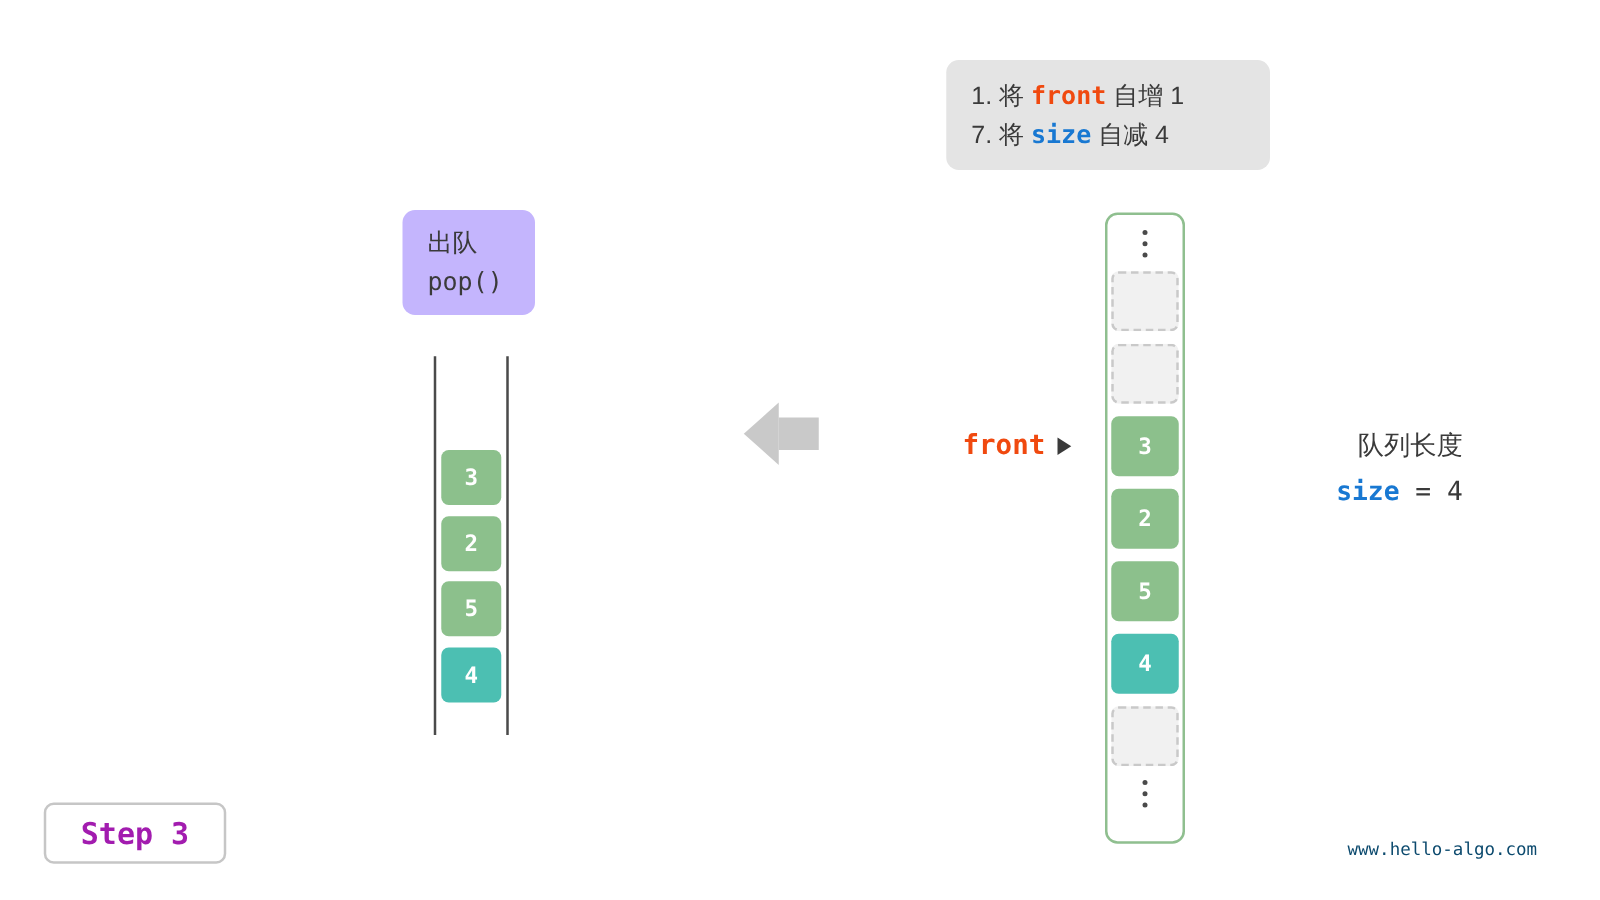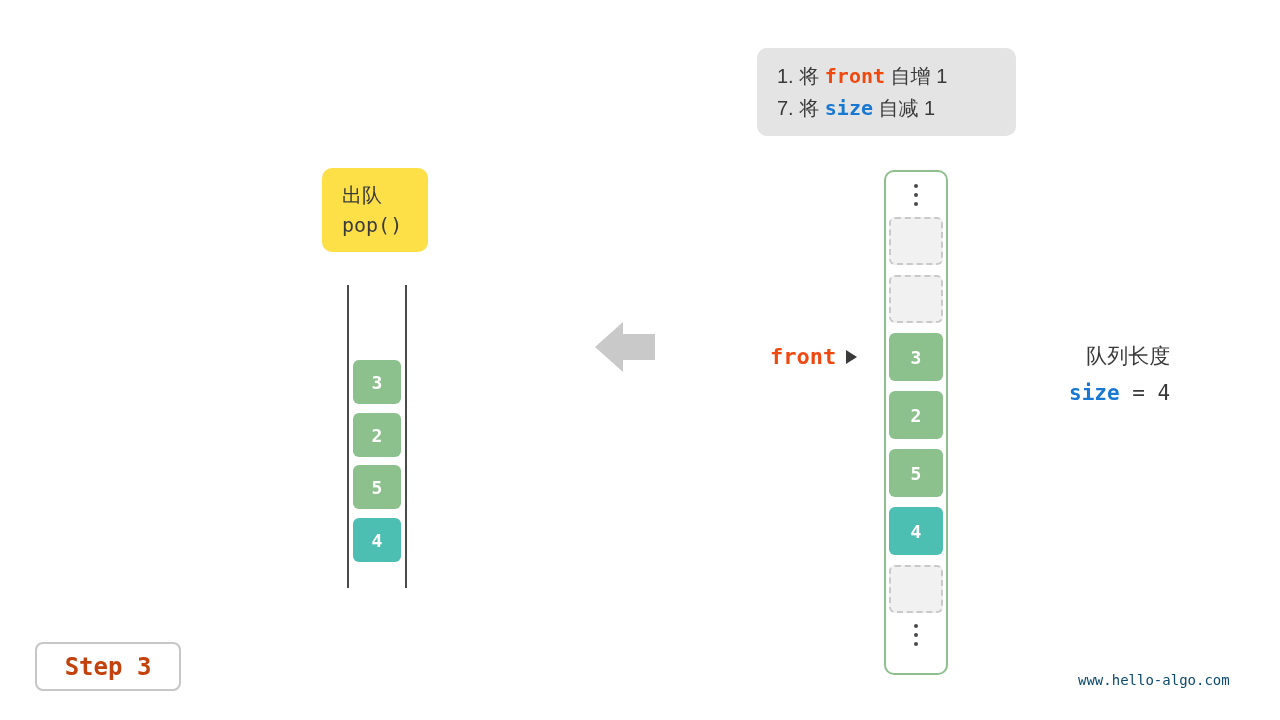--- a/index.html
+++ b/index.html
@@ -23,21 +23,21 @@
     font-size:20px;
   }
   .instr-line { line-height:30px; white-space:nowrap; }
   .kw { font-family:"DejaVu Sans Mono", monospace; font-weight:bold; }
   .kw-orange { color:#f0490f; }
   .kw-blue { color:#1878d2; }
 
   
   #op-box {
     left:322px; top:168px; width:106px; height:84px;
-    background:#fde047; border-radius:10px;
+    background:#c4b5fd; border-radius:10px;
     padding:12px 0 12px 20px;
     font-size:20px;
   }
   #op-box .line { line-height:30px; }
 
   
   .vline { position:absolute; top:285px; height:303px; width:2px; background:#4a4a4a; }
   #vline-left  { left:347px; }
   #vline-right { left:405px; }
   .lq-cell {
@@ -91,36 +91,36 @@
   
   #queue-length { left:1052px; top:342px; font-size:21px;text-align:right; }
   #queue-length .line2 { margin-top:11px; font-family:"DejaVu Sans Mono", monospace; font-size:21px;margin-left:17px; }
 
   
   #step-badge {
     left:35px; top:642px; width:146px; height:49px;
     background:#ffffff; border:2px solid #c6c6c6; border-radius:8px;
     display:flex; align-items:center; justify-content:center;
     font-family:"DejaVu Sans Mono", monospace; font-weight:bold;
-    font-size:24px; color:#c2410c;
+    font-size:24px; color:#a21caf;
   }
 
   
   #watermark {
     left:1078px; top:672px;
     font-family:"DejaVu Sans Mono", monospace;
     font-size:14px; color:#0c4a6e;
   }
 </style>
 </head>
 <body>
 
 <div class="abs" id="instruction-box">
   <div class="instr-line"><span>1. 将 </span><span class="kw kw-orange" style="color: rgb(240, 73, 15);">front</span><span> 自增 1</span></div>
-  <div class="instr-line"><span>7. 将 </span><span class="kw kw-blue" style="color: rgb(24, 120, 210);">size</span><span> 自减 1</span></div>
+  <div class="instr-line"><span>7. 将 </span><span class="kw kw-blue" style="color: rgb(24, 120, 210);">size</span><span> 自减 4</span></div>
 </div>
 
 <div class="abs" id="op-box">
   <div class="line">出队</div>
   <div class="line mono">pop()</div>
 </div>
 
 <div class="vline" id="vline-left"></div>
 <div class="vline" id="vline-right"></div>
 

